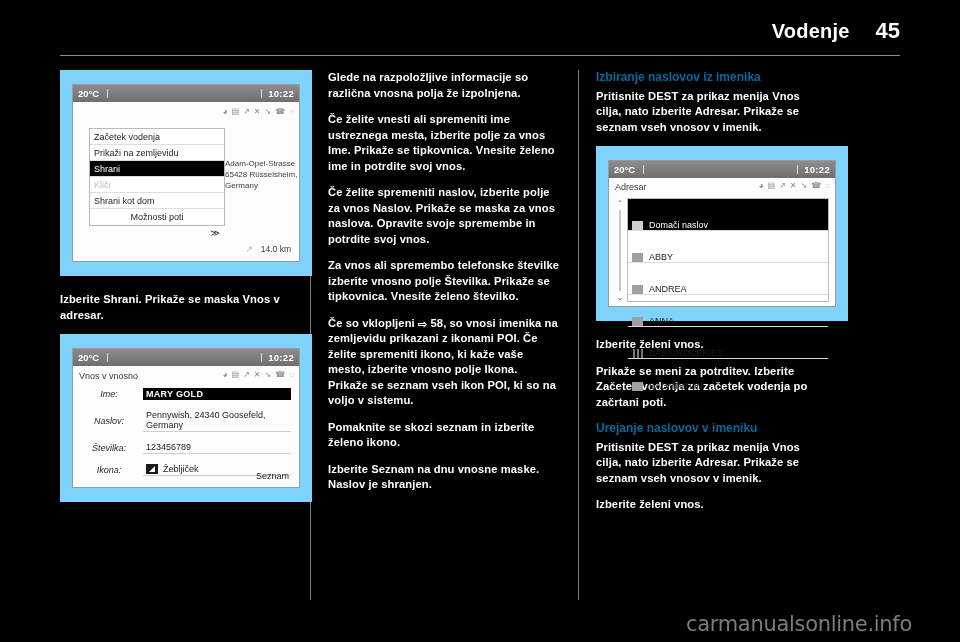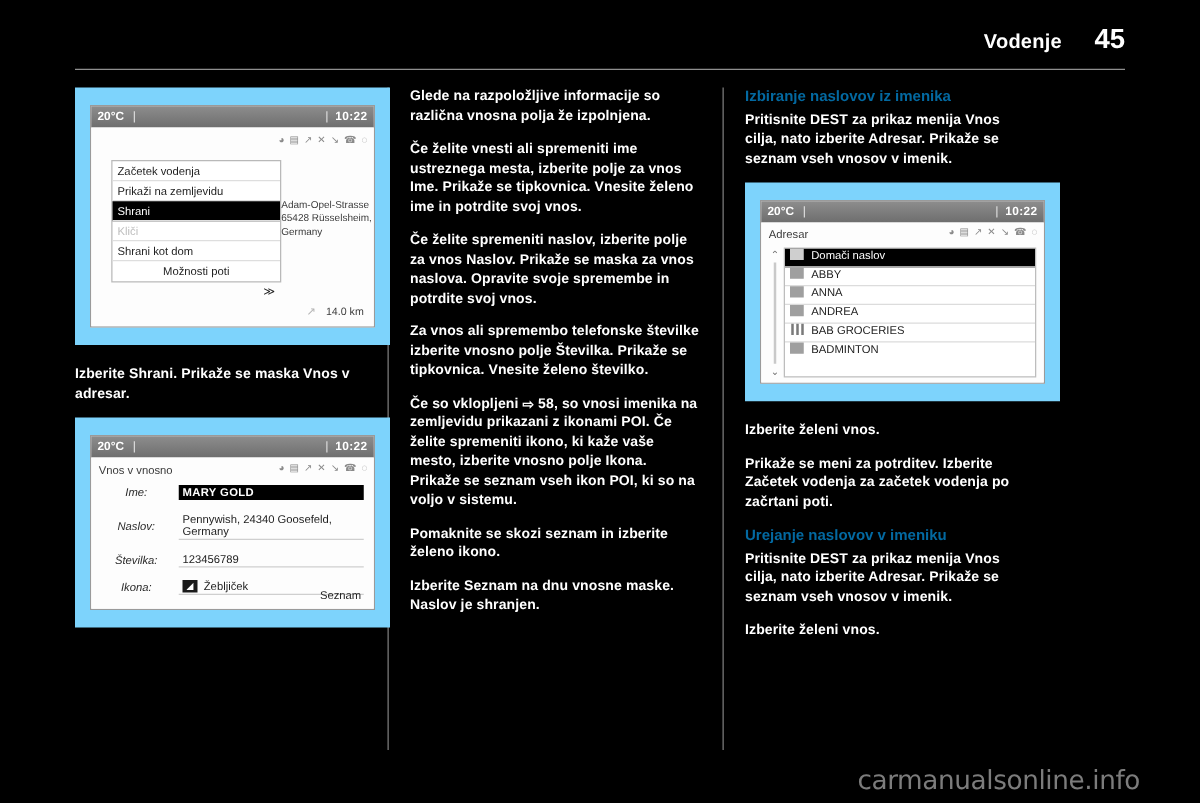--- a/index.html
+++ b/index.html
@@ -25,21 +25,21 @@
   
   .page-header {
     position: absolute;
     top: 18px;
     right: 60px;
     display: flex;
     align-items: baseline;
     gap: 26px;
   }
   .hdr-title {
-    font-size: 16px;
+    font-size: 20px;
     font-weight: bold;
     letter-spacing: .2px;
     color: #fff;
   }
   .hdr-pageno {
     font-size: 22px;
     font-weight: bold;
     color: #fff;
   }
   .hdr-rule {
@@ -290,23 +290,23 @@
     background: #c9c9c9;
     margin: 2px 0;
   }
   .list {
     flex: 1 1 auto;
     border: 1px solid #bdbdbd;
     background: #ffffff;
     box-sizing: border-box;
   }
   .list-item {
-    height: 15px;
-    display: flex;
-    align-items: flex-start;
+    height: 32px;
+    display: flex;
+    align-items: flex-end;
     gap: 6px;
     padding: 0 4px;
     font-size: 9px;
     color: #1d1d1d;
     border-bottom: 1px solid #dcdcdc;
     box-sizing: border-box;
   }
   .list-item:last-child { border-bottom: none; }
   .list-item.selected { background: #000000; color: #ffffff; }
   .li-icon {
@@ -517,25 +517,25 @@
                   <div class="list-item selected">
                     <span class="li-icon home"></span>
                     <span>Domači naslov</span>
                   </div>
                   <div class="list-item">
                     <span class="li-icon"></span>
                     <span>ABBY</span>
                   </div>
                   <div class="list-item">
                     <span class="li-icon"></span>
-                    <span>ANNA</span>
+                    <span>ANDREA</span>
                   </div>
                   <div class="list-item">
                     <span class="li-icon"></span>
-                    <span>ANDREA</span>
+                    <span>ANNA</span>
                   </div>
                   <div class="list-item">
                     <span class="li-icon bars"></span>
                     <span>BAB GROCERIES</span>
                   </div>
                   <div class="list-item">
                     <span class="li-icon"></span>
                     <span>BADMINTON</span>
                   </div>
                 </div>

